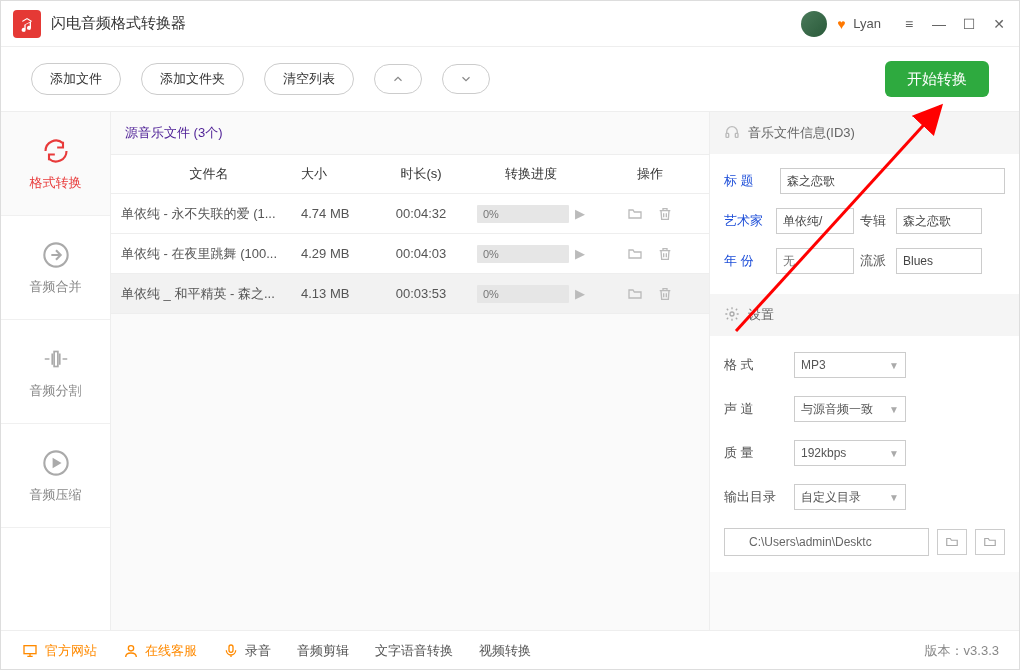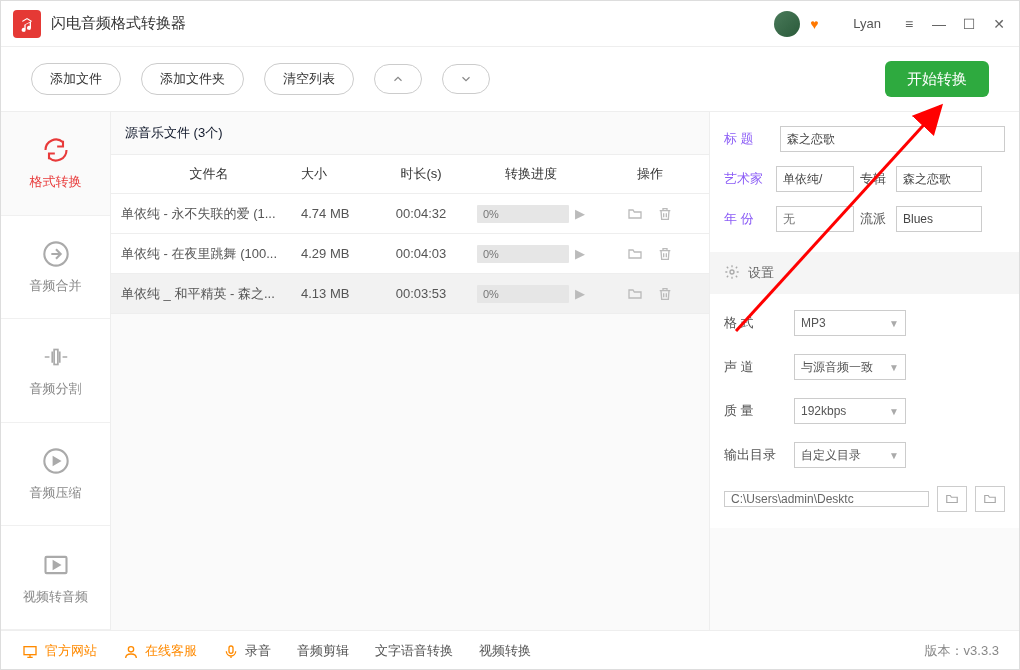--- a/index.html
+++ b/index.html
@@ -6,21 +6,21 @@
 body { background: #fff; width: 1020px; height: 670px; overflow: hidden; position: relative; border: 1px solid #ddd; }
 
 
 .titlebar { height: 46px; display: flex; align-items: center; padding: 0 12px; border-bottom: 1px solid #eee; }
 .app-logo { width: 28px; height: 28px; background: #e53935; border-radius: 4px; display: flex; align-items: center; justify-content: center; margin-right: 10px; }
 .app-logo svg { width: 16px; height: 16px; fill: #fff; }
 .app-title { font-size: 15px; color: #333; flex: 0 0 auto; }
 .titlebar-spacer { flex: 1; }
 .user-avatar { width: 26px; height: 26px; border-radius: 50%; background: linear-gradient(135deg,#4a7a5a,#2a5a3a); margin-right: 6px; }
 .user-badge { width: 16px; height: 16px; display: flex; align-items: center; justify-content: center; color: #ff7800; margin-right: 4px; font-size: 14px; }
-.user-name { font-size: 13px; color: #555; margin-right: 20px; margin-left: 27px; }
+.user-name { font-size: 13px; color: #555; margin-right: 20px; }
 .win-ctrl { display: flex; gap: 14px; align-items: center; }
 .win-btn { width: 16px; height: 16px; display: flex; align-items: center; justify-content: center; color: #666; font-size: 14px; cursor: pointer; }
 
 
 .toolbar { height: 64px; display: flex; align-items: center; padding: 0 30px; gap: 20px; }
 .pill-btn { height: 32px; padding: 0 18px; border: 1px solid #ccc; border-radius: 16px; background: #fff; font-size: 13px; color: #333; cursor: pointer; display: flex; align-items: center; }
 .arrow-btn { width: 48px; height: 30px; border: 1px solid #ccc; border-radius: 15px; background: #fff; cursor: pointer; display: flex; align-items: center; justify-content: center; color: #888; }
 .start-btn { margin-left: auto; height: 36px; padding: 0 22px; background: #2eaa3f; color: #fff; border: none; border-radius: 6px; font-size: 15px; cursor: pointer; }
 
 
@@ -28,57 +28,57 @@
 
 
 .sidebar { width: 110px; background: #fff; border-right: 1px solid #eee; display: flex; flex-direction: column; }
 .side-item { height: 104px; display: flex; flex-direction: column; align-items: center; justify-content: center; gap: 8px; cursor: pointer; color: #888; border-bottom: 1px solid #f0f0f0; }
 .side-item.active { color: #e83a3a; background: #fafafa; }
 .side-item .side-icon { width: 30px; height: 30px; display: flex; align-items: center; justify-content: center; }
 .side-item .side-label { font-size: 13px; }
 
 
 .content { flex: 1; display: flex; flex-direction: column; background: #fafafa; overflow: hidden; }
-.list-header { height: 42px; display: flex; align-items: center; padding: 0 14px; font-size: 13px; color: #0f172a; background: #fafafa; }
+.list-header { height: 42px; display: flex; align-items: center; padding: 0 14px; font-size: 13px; color: #4c1d95; background: #fafafa; }
 .table-head { height: 40px; display: flex; align-items: center; background: #fff; border-bottom: 1px solid #eee; border-top: 1px solid #eee; font-size: 13px; color: #333; text-align: center; }
 .col-name { width: 190px; padding-left: 6px; text-align: center; }
 .col-size { width: 80px; text-align: left; }
 .col-dur { width: 80px; text-align: center; }
 .col-prog { width: 140px; text-align: center; display: flex; align-items: center; justify-content: center; gap: 6px; }
 .col-ops { width: 98px; text-align: center; display: flex; align-items: center; justify-content: center; gap: 10px; }
 .row { height: 40px; display: flex; align-items: center; background: #fff; border-bottom: 1px solid #eee; font-size: 13px; color: #555; }
 .row.selected { background: #f2f2f2; }
 .row .col-name { text-align: left; padding-left: 10px; white-space: nowrap; overflow: hidden; text-overflow: ellipsis; }
 .prog-bar { width: 92px; height: 18px; background: #e6e6e6; color: #777; font-size: 11px; display: flex; align-items: center; padding-left: 6px; border-radius: 1px; }
 .play-icn { color: #bbb; cursor: pointer; }
 .op-icn { color: #bbb; cursor: pointer; width: 20px; height: 20px; display: flex; align-items: center; justify-content: center; }
 
 
 .rightpanel { width: 310px; background: #fafafa; border-left: 1px solid #eee; display: flex; flex-direction: column; font-size: 13px; color: #555; }
 .panel-sec-title { height: 42px; display: flex; align-items: center; gap: 8px; padding: 0 14px; background: #f5f5f5; color: #666; }
 .panel-body { padding: 14px 14px 6px; background: #fff; }
 .form-row { display: flex; align-items: center; gap: 10px; margin-bottom: 14px; }
 .form-row.two { gap: 6px; }
-.flabel { width: 46px; color: #8b5cf6; display: flex; justify-content: space-between; letter-spacing: 0; white-space: nowrap; }
+.flabel { width: 46px; color: #1d4ed8; display: flex; justify-content: space-between; letter-spacing: 0; white-space: nowrap; }
 .flabel2 { width: 30px; color: #555; white-space: nowrap; }
 .finput { flex: 1; height: 26px; border: 1px solid #ccc; padding: 0 6px; font-size: 12px; color: #444; background: #fff; min-width: 0; }
 .finput.small { width: 78px; flex: 0 0 auto; }
 .finput.placeholder { color: #bbb; }
 .settings-body { padding: 16px 14px; background: #fff; }
 .sel-row { display: flex; align-items: center; gap: 14px; margin-bottom: 18px; }
 .sel-label { width: 56px; display: flex; justify-content: space-between; color: #555; white-space: nowrap; }
 .sel-box { width: 112px; height: 26px; border: 1px solid #ccc; display: flex; align-items: center; padding: 0 6px; font-size: 12px; color: #555; background: #fff; position: relative; cursor: pointer; }
 .sel-box .caret { margin-left: auto; color: #aaa; font-size: 10px; }
 .path-row { display: flex; gap: 8px; align-items: center; margin-top: 4px; }
-.path-box { flex: 1; height: 16px; border: 1px solid #ccc; padding: 0 6px; font-size: 12px; color: #666; background: #fff; display: flex; align-items: center; overflow: hidden; white-space: nowrap; }
+.path-box { flex: 1; height: 28px; border: 1px solid #ccc; padding: 0 24px; font-size: 12px; color: #666; background: #fff; display: flex; align-items: center; overflow: hidden; white-space: nowrap; }
 .path-btn { width: 30px; height: 26px; border: 1px solid #ccc; background: #fff; display: flex; align-items: center; justify-content: center; color: #aaa; cursor: pointer; }
 
 
 .footer { height: 40px; display: flex; align-items: center; padding: 0 20px; gap: 26px; font-size: 13px; color: #555; }
-.foot-link { display: flex; align-items: flex-end; gap: 6px; cursor: pointer; }
+.foot-link { display: flex; align-items: center; gap: 6px; cursor: pointer; }
 .foot-link.orange { color: #ff8a00; }
 .foot-link .fi { color: #ff8a00; display: flex; align-items: center; }
 .version { margin-left: auto; color: #888; }
 
 
 .arrow-svg { position: absolute; pointer-events: none; top: 0; left: 0; width: 1020px; height: 670px; }
 
 .headphone-icn { color: #bbb; }
 .gear-icn { color: #aaa; }
 </style>
@@ -153,29 +153,20 @@
     </div>
     <div class="side-item">
       <div class="side-icon">
           <svg width="28" height="28" viewBox="0 0 24 24" fill="none" stroke="#aaa" stroke-width="1.8">
             <circle cx="12" cy="12" r="10"></circle>
             <path d="M10 9v6l5-3z" fill="#aaa"></path>
           </svg>
         </div>
       <div class="side-label">音频压缩</div>
     </div>
-    <div class="side-item">
-      <div class="side-icon">
-          <svg width="28" height="28" viewBox="0 0 24 24" fill="none" stroke="#aaa" stroke-width="1.8">
-            <rect x="3" y="5" width="18" height="14" rx="1"></rect>
-            <path d="M10 9v6l5-3z" fill="#aaa"></path>
-          </svg>
-        </div>
-      <div class="side-label">视频转音频</div>
-    </div>
   </div>
 
   <div class="content">
     <div class="list-header">源音乐文件 (3个)</div>
     <div class="table-head">
       <div class="col-name">文件名</div>
       <div class="col-size">大小</div>
       <div class="col-dur">时长(s)</div>
       <div class="col-prog">转换进度</div>
       <div class="col-ops">操作</div>
@@ -241,20 +232,28 @@
               <svg width="16" height="16" viewBox="0 0 24 24" fill="none" stroke="currentColor" stroke-width="2">
                 <path d="M4 7h16M9 7V4h6v3M6 7l1 13h10l1-13M10 11v6M14 11v6"></path>
               </svg>
             </span>
           </div>
         </div>
       </div>
   </div>
 
   <div class="rightpanel">
+    <div class="panel-sec-title">
+      <span class="headphone-icn"><svg width="16" height="16" viewBox="0 0 24 24" fill="none" stroke="currentColor" stroke-width="2">
+            <path d="M4 14v-2a8 8 0 0 1 16 0v2"></path>
+            <rect x="3" y="14" width="4" height="6" rx="1"></rect>
+            <rect x="17" y="14" width="4" height="6" rx="1"></rect>
+          </svg></span>
+      <span>音乐文件信息(ID3)</span>
+    </div>
     <div class="panel-body">
       <div class="form-row">
         <div class="flabel">标  题</div>
         <input class="finput" value="森之恋歌" style="">
       </div>
       <div class="form-row two">
         <div class="flabel">艺术家</div>
         <input class="finput small" value="单依纯/" style="">
         <div class="flabel2">专辑</div>
         <input class="finput small" style="width: 86px;" value="森之恋歌">

